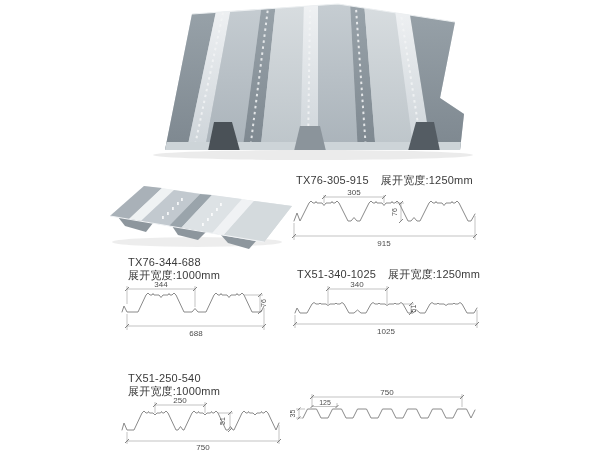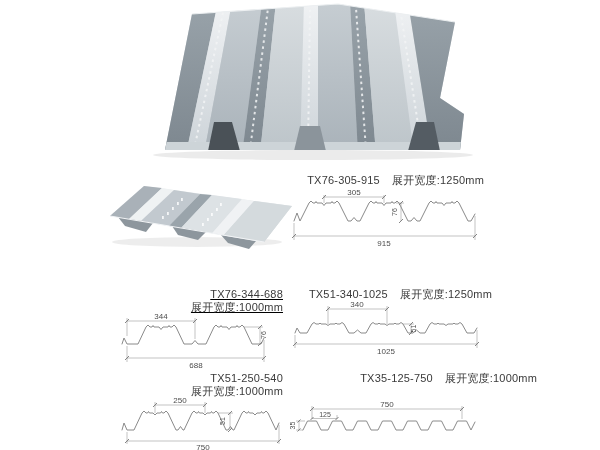--- a/index.html
+++ b/index.html
@@ -1,27 +1,27 @@
 <!DOCTYPE html>
 <html><head>
 <meta charset="utf-8">
 <style>
   html,body{margin:0;padding:0;background:#fff;}
   .canvas{position:relative;width:600px;height:450px;background:#ffffff;overflow:hidden;
-          font-family:"Liberation Sans",sans-serif;text-align:right;}
+          font-family:"Liberation Sans",sans-serif;}
   svg{overflow:visible;display:block;}
   .photo-main{position:absolute;left:138px;top:2px;width:334px;height:158px;}
   .photo-small{position:absolute;left:102px;top:170px;width:194px;height:82px;}
   .dia{position:absolute;}
   .dia .title{font-size:11px;line-height:12px;color:#3a3a3a;letter-spacing:.2px;white-space:nowrap;}
   .dia.one .wl{margin-left:12px;}
   .dia.two .wl{display:block;margin-left:0;margin-top:1px;}
   .d1{left:292px;top:174px;} .d1 .title{margin-left:4px;} .d1 svg{margin-top:4px;}
-  .d2{left:111px;top:288px;text-decoration:underline;} .d2 .title{margin-left:17px;} .d2 svg{margin-top:1px;}
-  .d3{left:292px;top:288px;} .d3 .title{margin-left:5px;} .d3 svg{margin-top:2px;}
+  .d2{left:111px;top:256px;} .d2 .title{margin-left:17px;} .d2 svg{margin-top:1px;}
+  .d3{left:292px;top:268px;} .d3 .title{margin-left:5px;} .d3 svg{margin-top:2px;}
   .d4{left:111px;top:372px;} .d4 .title{margin-left:17px;} .d4 svg{margin-top:0px;}
   .d5{left:292px;top:372px;} .d5 .title{margin-left:5px;} .d5 svg{margin-top:13px;}
   .pf{fill:none;stroke:#8a8a8a;stroke-width:1;stroke-linejoin:round;stroke-linecap:round;}
   .dl{fill:none;stroke:#9a9a9a;stroke-width:.6;}
   .tk{stroke:#777;stroke-width:.9;}
   .dia text{font-family:"Liberation Sans",sans-serif;font-size:8px;fill:#4d4d4d;text-anchor:middle;}
   .dia text.sm{font-size:7px;}
 </style>
 </head>
 <body>
@@ -213,23 +213,20 @@
       </g>
       <g>
         <path class="dl" d="M16,35 L16,47 M168,28 L168,47 M16,44 L168,44"></path>
         <path class="tk" d="M14,46 L18,42 M166,46 L170,42"></path>
         <text x="92" y="53">750</text>
       </g>
     </svg>
   </section>
 
   <section class="dia one d5">
-    <div class="title">
-      <span class="model">TX35-125-750</span><span class="wl">展开宽度:1000mm</span>
-    </div>
     <svg width="245" height="50" viewBox="0 0 245 50">
       <path class="pf" d="M11,33 L15.5,24 L24.5,24 L29,33 L36,33 L40.5,24 L49.5,24 L54,33 L61,33 L65.5,24 L74.5,24 L79,33 L86,33 L90.5,24 L99.5,24 L104,33 L111,33 L115.5,24 L124.5,24 L129,33 L136,33 L140.5,24 L149.5,24 L154,33 L161,33 L165.5,24 L174.5,24 L179,33 L183,25"></path>
       <g>
         <path class="dl" d="M20,22 L20,9 M170,22 L170,9 M20,12 L170,12"></path>
         <path class="tk" d="M18,14 L22,10 M168,14 L172,10"></path>
         <text x="95" y="9.5">750</text>
       </g>
       <g>
         <path class="dl" d="M45,22 L45,18 M20,21.5 L45,21.5"></path>
         <path class="tk" d="M18.5,23 L21.5,20 M43.5,23 L46.5,20"></path>

